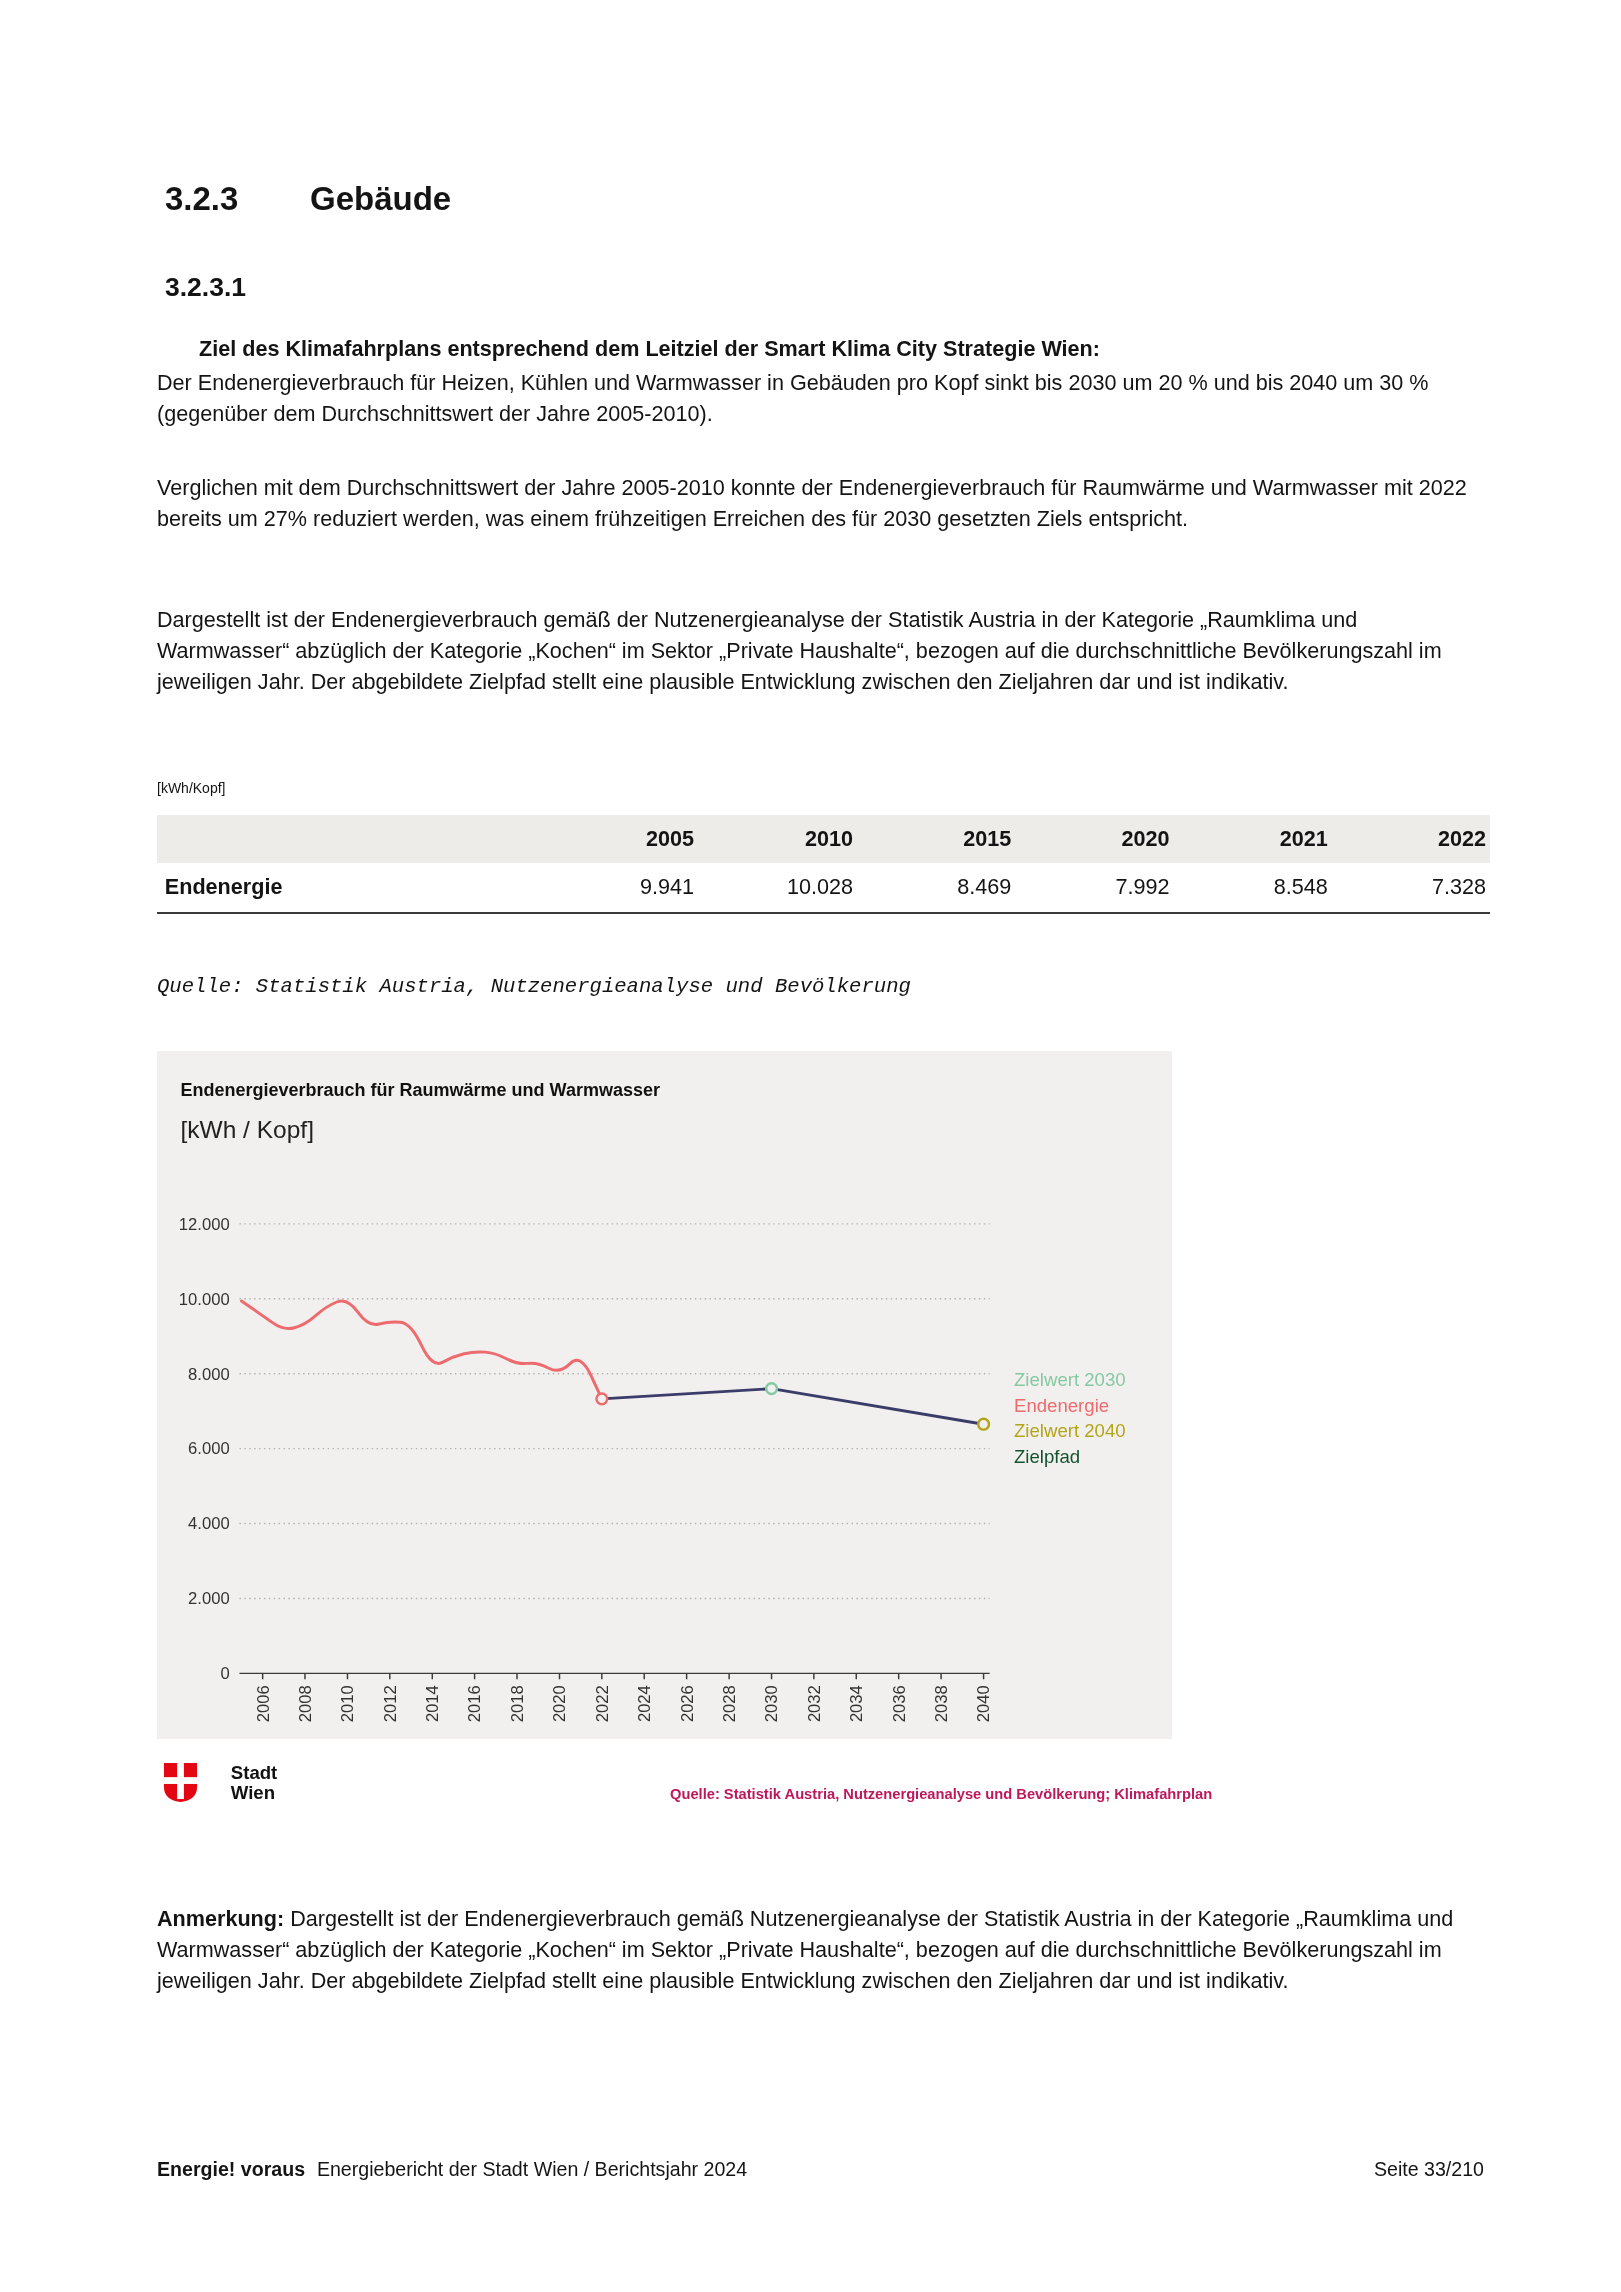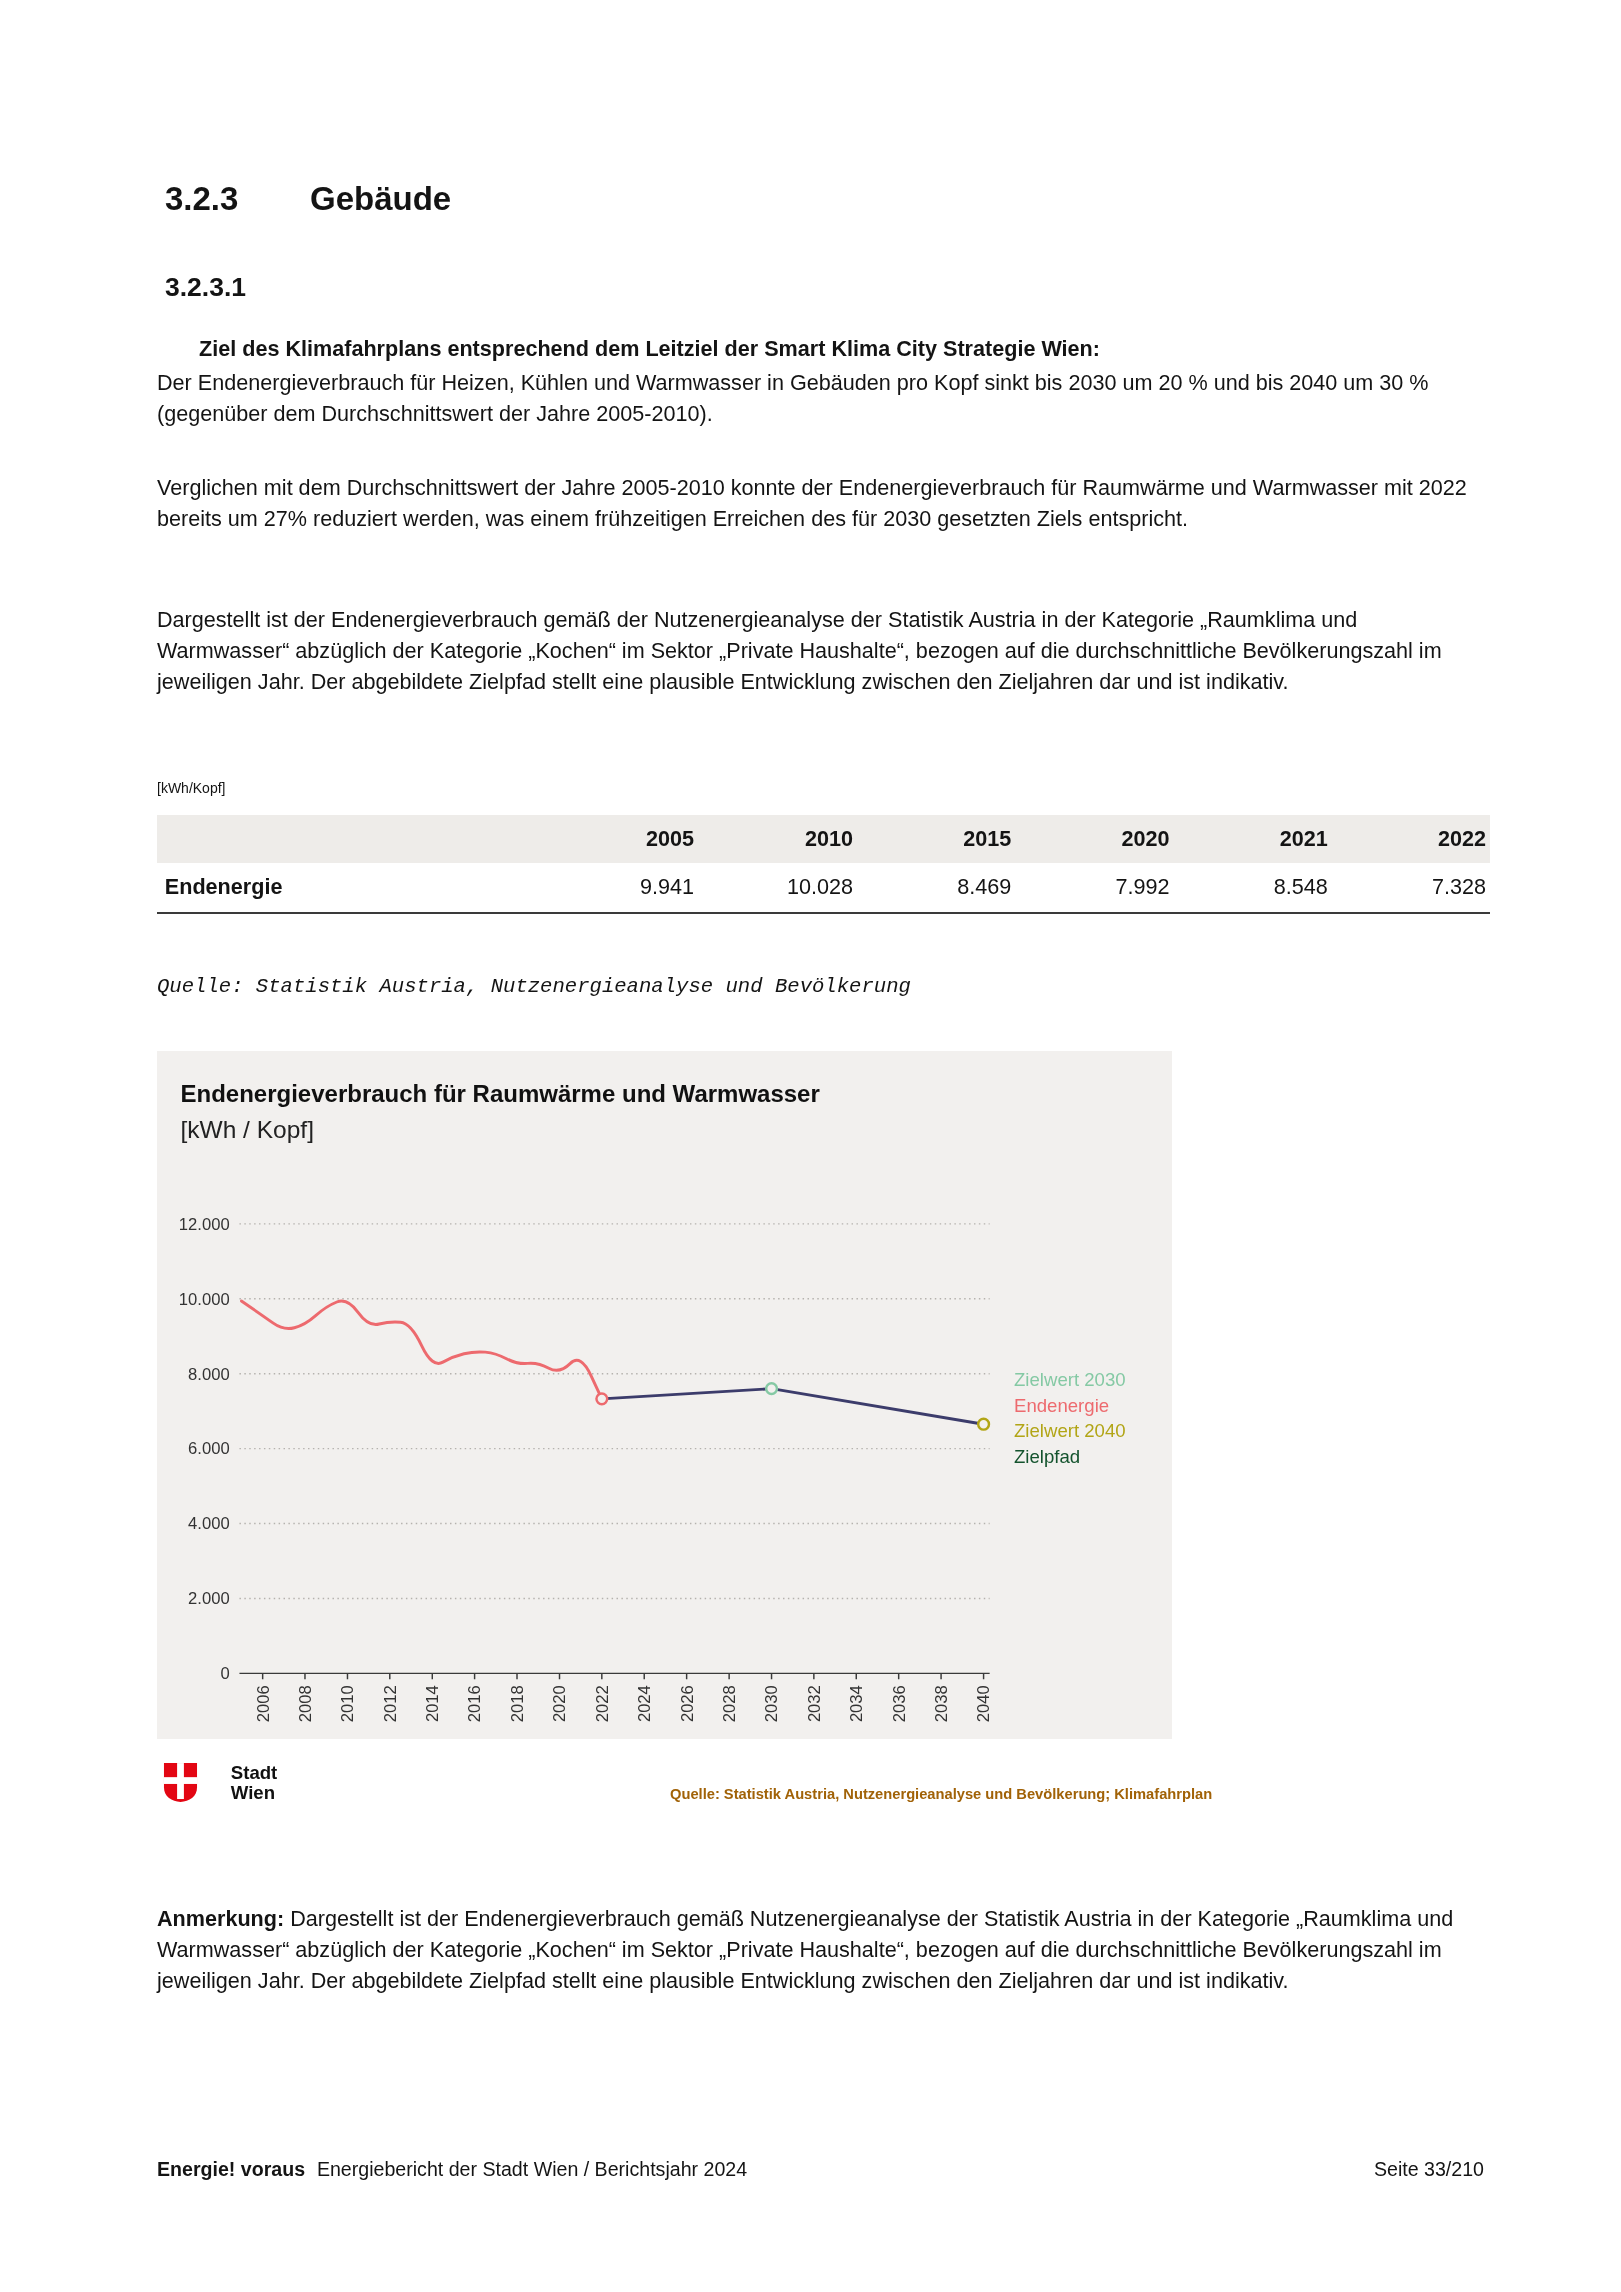--- a/index.html
+++ b/index.html
@@ -25,32 +25,32 @@
   table{width:100%;border-collapse:collapse;font-size:21.6px;}
   thead th{background:#eeece9;font-weight:700;text-align:right;padding:10.8px 3.9px;}
   thead th.lbl{width:392px;}
   th.yr,td.val{width:157px;}
   tbody td{text-align:right;padding:11.8px 3.9px;border-bottom:2px solid #3a3a3a;}
   tbody td.lbl{text-align:left;font-weight:700;padding-left:7.8px;}
 
   .tsource{left:157px;top:975px;font-size:20.6px;font-style:italic;font-family:Liberation Mono, monospace;}
 
   .figure{left:157px;top:1051px;width:1015px;height:688px;background:#f2f0ee;}
-  .chart-title{position:absolute;left:23.5px;top:29px;font-size:24px;font-weight:700;color:#111;}
+  .chart-title{position:absolute;left:23.5px;top:29px;font-size:18px;font-weight:700;color:#111;}
   .chart-subtitle{position:absolute;left:23.5px;top:65px;font-size:24.5px;color:#222;}
   #chart-svg{position:absolute;left:0;top:118px;}
   .grid{stroke:#b5b2ae;stroke-width:1.4;stroke-dasharray:1.5 3.5;fill:none;}
   .axis{stroke:#3a3a3a;stroke-width:1.5;}
   .ytick,.xtick{font-size:17px;fill:#333;font-family:"Liberation Sans",sans-serif;}
   .legend{position:absolute;left:857px;top:316px;font-size:18.6px;line-height:25.5px;}
   .legend-item{white-space:nowrap;}
 
   .logo{left:163px;top:1762px;display:flex;align-items:center;gap:24px;}
   .logo-text{margin-left:8.8px;font-weight:700;font-size:18.6px;line-height:19.6px;color:#111;}
-  .fig-source{left:670px;top:1786px;font-size:14.7px;font-weight:700;color:#a16207;}
+  .fig-source{left:670px;top:1786px;font-size:14.7px;font-weight:700;color:#be185d;}
 
   .note{top:1903px;}
 
   .footer{left:157px;top:2158px;width:1327px;display:flex;justify-content:space-between;font-size:19.6px;}
   .f-left{display:flex;gap:11.8px;}
 </style>
 </head>
 <body>
 
 <div class="page">

